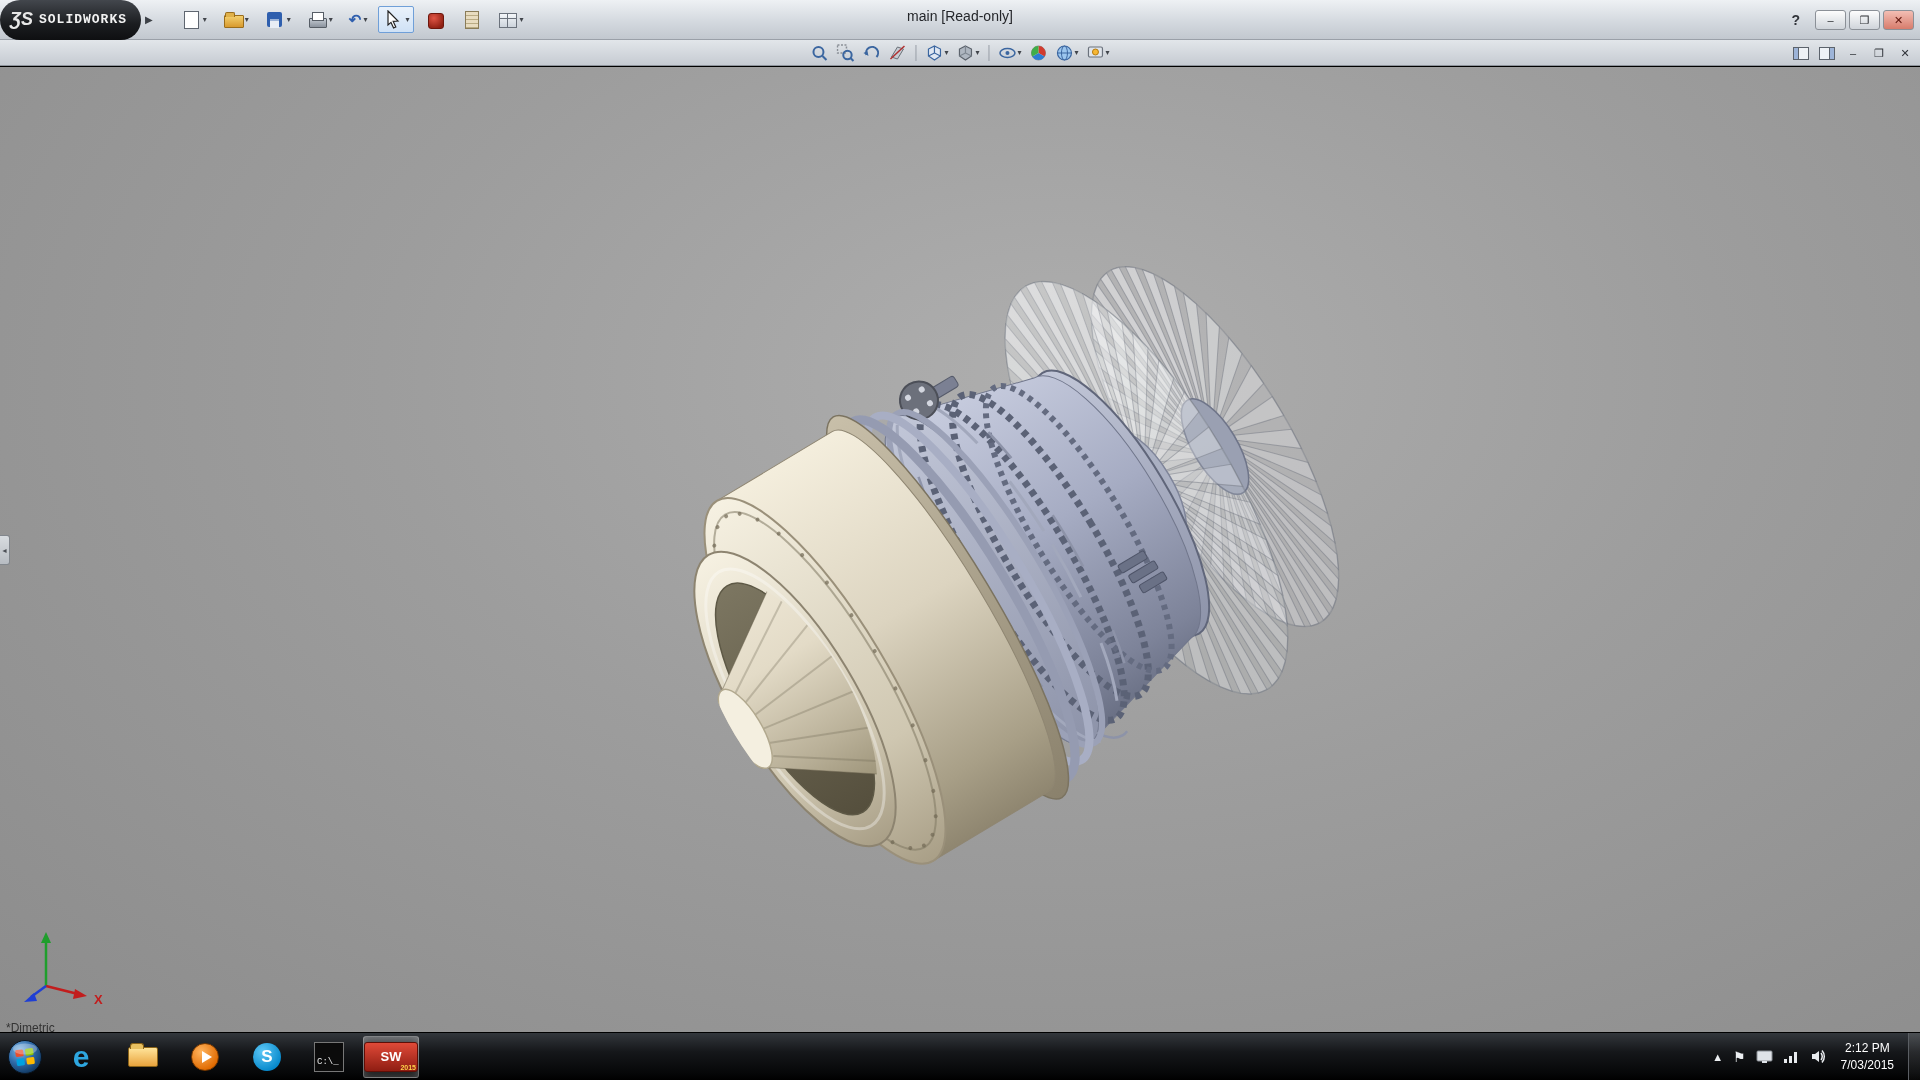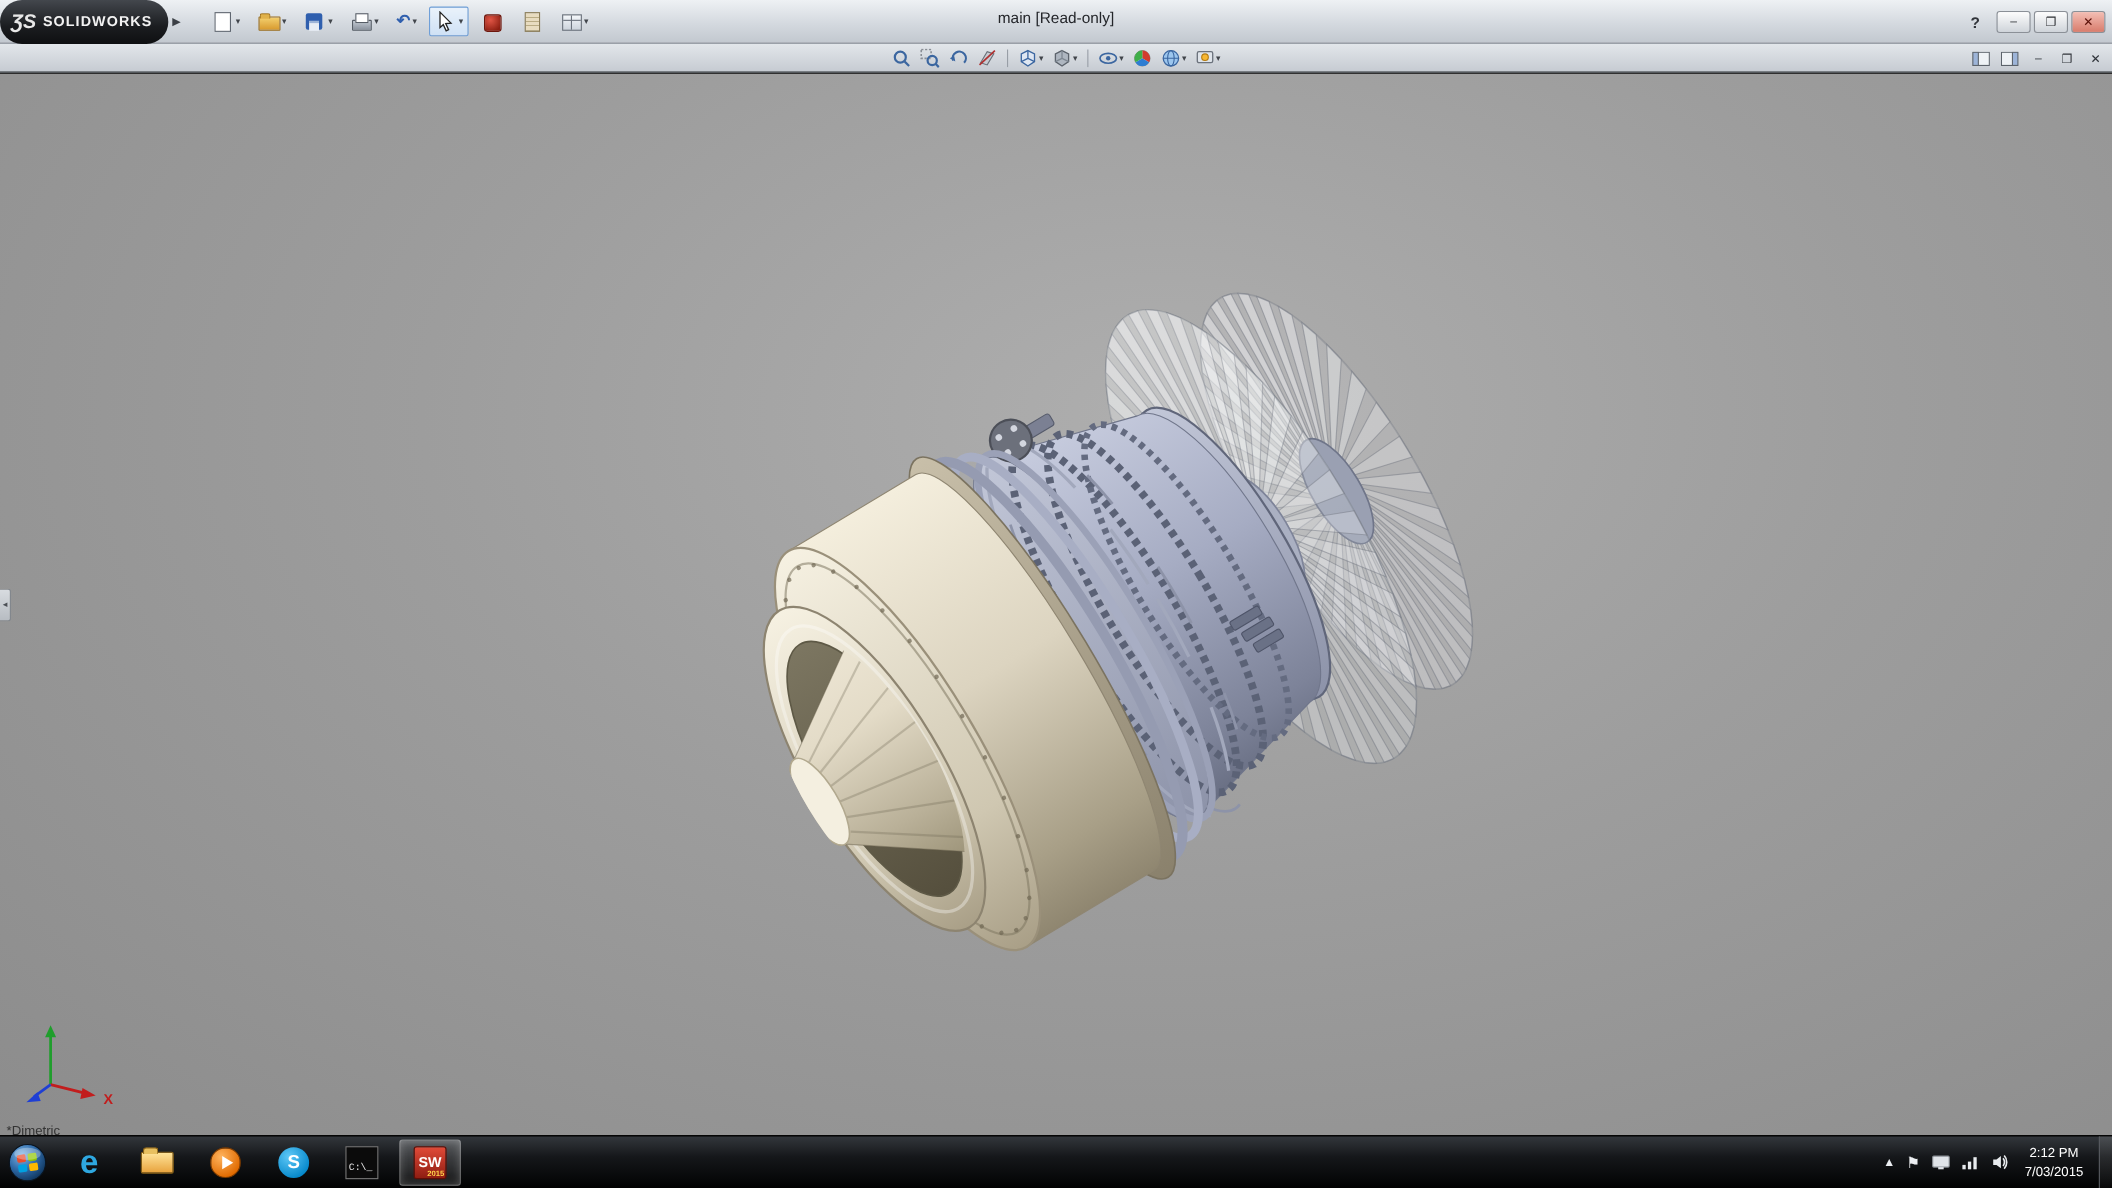--- a/index.html
+++ b/index.html
@@ -7,21 +7,21 @@
     font-family:"Liberation Sans", sans-serif; background:#000; }
   #root { position:relative; width:1920px; height:1080px; }
 
   
   #titlebar { position:absolute; top:0; left:0; right:0; height:40px;
     background:linear-gradient(#eef1f4, #d4d9df 55%, #c2c8cf);
     border-bottom:1px solid #9aa0a8; display:flex; align-items:center; }
   .logo { height:40px; display:flex; align-items:center; gap:6px; padding:0 14px 0 10px;
     background:linear-gradient(#43474d, #1b1d20 60%, #0e0f11); color:#f2f2f2; cursor:pointer;border-radius:20px; }
   .logo-glyph { font-style:italic; font-weight:bold; font-size:18px; color:#e8e8e8; }
-  .logo-text { font-weight:bold; font-size:13px; letter-spacing:1px; }
+  .logo-text { font-weight:bold; font-size:13px; letter-spacing:1px;font-family:Liberation Mono, monospace; }
   .logo-arrow { color:#3c4046; font-size:10px; padding:0 6px 0 4px; }
   .tools { display:flex; align-items:center; margin-left:14px; }
   .tb { display:flex; align-items:center; gap:2px; padding:3px 4px; margin:0 3px;
     border:1px solid transparent; background:transparent; border-radius:2px; cursor:pointer; }
   .tb.active { border:1px solid #6f9fd8; background:linear-gradient(#eaf2fb,#cfe1f5); }
   .caret { font-size:8px; color:#41454b; line-height:1; }
   .title { position:absolute; left:50%; transform:translateX(-50%); top:0; height:32px;
     display:flex; align-items:center; font-size:14px; color:#24262a; }
   .winctl { position:absolute; right:6px; top:0; height:40px; display:flex; align-items:center; gap:3px; }
   .help { border:none; background:transparent; font-size:14px; font-weight:bold; color:#31343a;
@@ -100,21 +100,21 @@
   .media-icon { width:28px; height:28px; border-radius:50%;
     background:radial-gradient(circle at 35% 30%, #ffb45e, #e06a00 75%); border:1px solid #7a3a00;
     display:flex; align-items:center; justify-content:center; }
   .media-icon::before { content:""; width:0; height:0; border-left:10px solid #fff;
     border-top:6px solid transparent; border-bottom:6px solid transparent; margin-left:3px; }
   .skype-icon { width:28px; height:28px; border-radius:50%;
     background:radial-gradient(circle at 35% 30%, #5ec8f7, #0084c8 80%); color:#fff;
     font-weight:bold; font-size:17px; display:flex; align-items:center; justify-content:center; }
   .cmd-icon { width:30px; height:22px; background:#0b0b0b; border:1px solid #777;
     color:#e8e8e8; font-family:"Liberation Mono", monospace; font-size:9px; padding:14px 2px; }
-  .sw-icon { width:30px; height:30px; border-radius:3px; position:relative;
+  .sw-icon { width:54px; height:30px; border-radius:3px; position:relative;
     background:linear-gradient(#e04a38,#8f1d12); border:1px solid #5f0e06;
     color:#fff; font-weight:bold; font-size:13px; display:flex; align-items:center; justify-content:center; }
   .sw-year { position:absolute; right:1px; bottom:0; font-size:7px; font-weight:bold; color:#ffd24a; }
   .tray { margin-left:auto; display:flex; align-items:center; gap:10px; height:100%; }
   .tray-glyph { color:#eceff2; font-size:11px; cursor:pointer; }
   .clock { color:#fff; font-size:12px; text-align:center; line-height:1.35; padding:0 4px; cursor:default; }
   .show-desktop { width:12px; height:100%; border-left:1px solid #5a5e63;
     background:linear-gradient(rgba(255,255,255,.12),rgba(255,255,255,.03)); cursor:pointer; }
 </style>
 </head>

